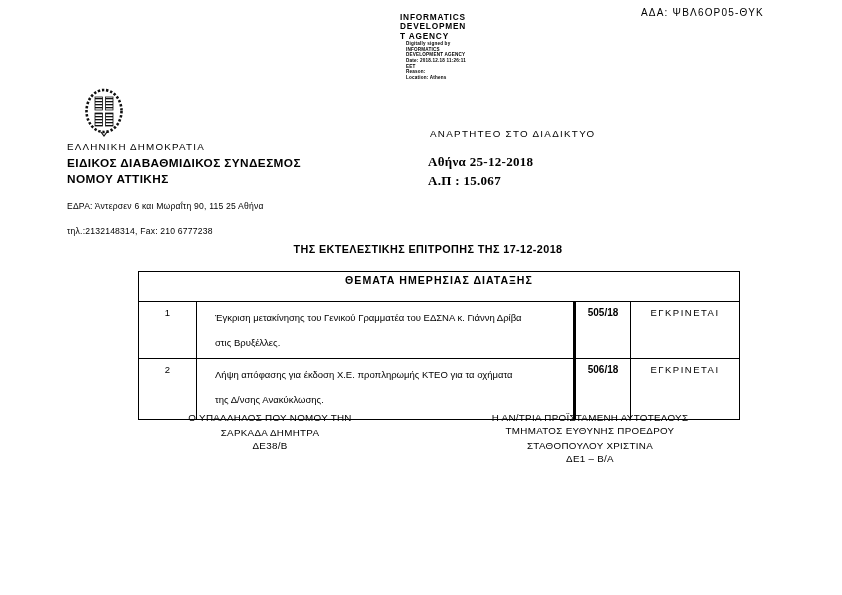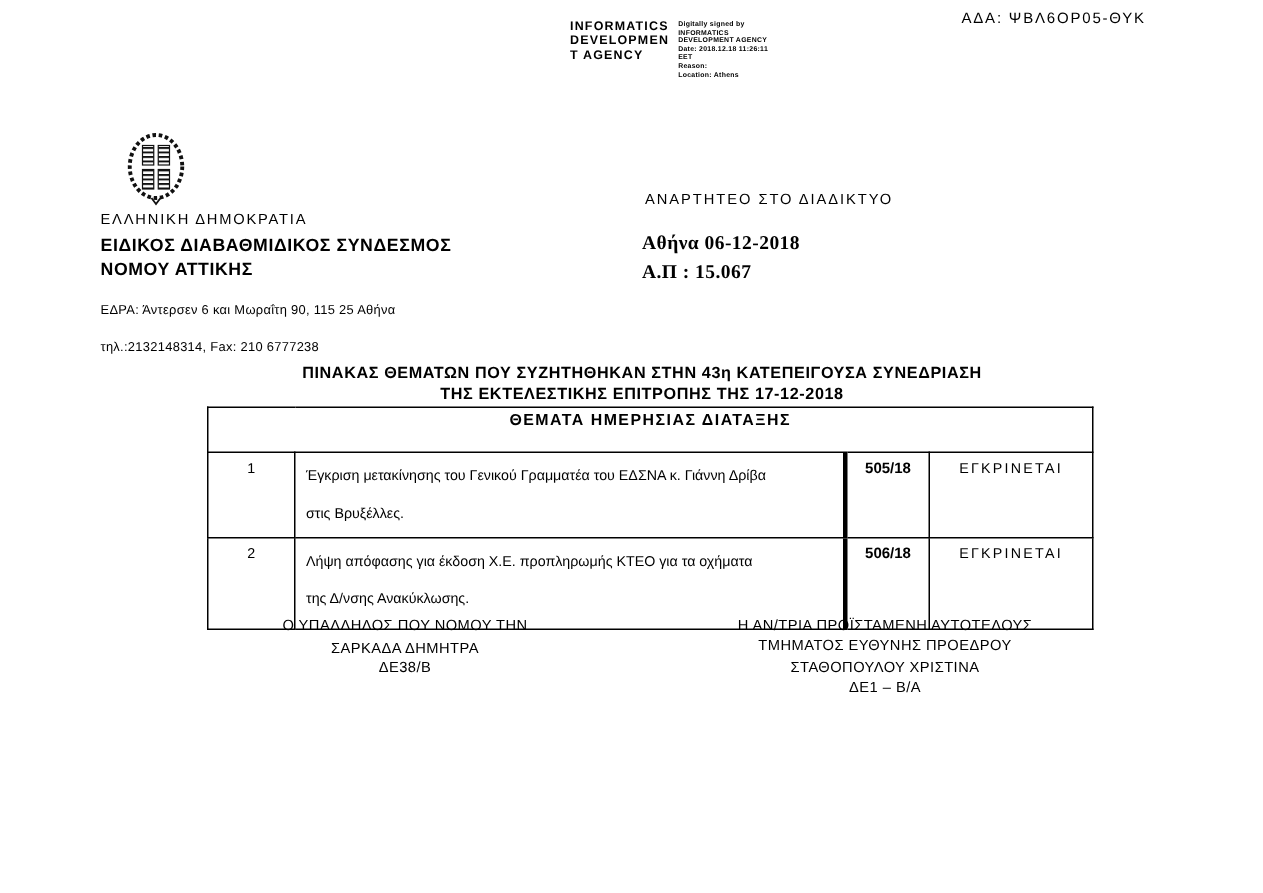--- a/index.html
+++ b/index.html
@@ -1,21 +1,21 @@
 <!DOCTYPE html>
 <html><head>
 <meta charset="utf-8">
 <style>
   html,body{margin:0;padding:0;background:#e8e8e8;}
   .page{
     position:relative;width:842px;height:595px;background:#ffffff;
     font-family:"Liberation Sans",sans-serif;color:#000;overflow:hidden;
   }
   
-  .stamp{position:absolute;left:380px;top:13px;display:flex;}
+  .stamp{position:absolute;left:400px;top:13px;display:flex;flex-direction:column;}
   .stamp-agency{font-weight:bold;font-size:8.3px;line-height:9.4px;letter-spacing:0.8px;}
   .stamp-details{margin-left:6px;font-weight:bold;font-size:4.6px;line-height:5.6px;letter-spacing:0.2px;}
   
   .ada{position:absolute;left:641px;top:7px;font-size:10px;letter-spacing:1.2px;}
   
   .emblem{position:absolute;left:84px;top:86px;width:40px;height:52px;}
   
   .org{position:absolute;left:67px;top:141px;}
   .org-small{font-size:9.8px;letter-spacing:1.2px;margin-bottom:4px;}
   .org-bold{font-weight:bold;font-size:11.8px;letter-spacing:0.4px;margin-bottom:2px;}
@@ -26,21 +26,21 @@
              font-weight:bold;font-size:13px;line-height:18.5px;letter-spacing:0.3px;}
   
   .doc-title{position:absolute;left:138px;top:243px;width:580px;text-align:center;
              font-weight:bold;font-size:10.8px;line-height:13.5px;letter-spacing:0.4px;}
   
   .topics{position:absolute;left:138px;top:271px;border-collapse:collapse;table-layout:fixed;}
   .topics td{border:1px solid #000;vertical-align:top;margin-left:11px;}
   .topics .thead-cell{text-align:center;font-weight:bold;font-size:10.6px;letter-spacing:1px;
              height:26px;padding-top:2px;}
   .c-num{width:55px;text-align:center;font-size:9.5px;padding-top:5px;}
-  .c-desc{width:352px;font-size:9.5px;line-height:25px;padding:3px 6px 0 7px;
+  .c-desc{width:352px;font-size:9.5px;line-height:25px;padding:3px 6px 0 18px;
           border-right:3px solid #000 !important;}
   .c-dec{width:52px;text-align:center;font-weight:bold;font-size:10px;padding-top:5px;}
   .c-res{width:106px;text-align:center;font-size:9.5px;letter-spacing:1.5px;padding-top:5px;}
   .row-1 td{height:50px;}
   .row-2 td{height:54px;}
   
   .sig{position:absolute;top:411px;text-align:center;font-size:9.8px;
        letter-spacing:0.3px;line-height:13px;}
   .sig-left{left:145px;width:250px;}
   .sig-right{left:455px;width:270px;}
@@ -90,26 +90,25 @@
   <div class="org">
     <div class="org-small">ΕΛΛΗΝΙΚΗ ΔΗΜΟΚΡΑΤΙΑ</div>
     <div class="org-bold">ΕΙΔΙΚΟΣ ΔΙΑΒΑΘΜΙΔΙΚΟΣ ΣΥΝΔΕΣΜΟΣ</div>
     <div class="org-bold">ΝΟΜΟΥ ΑΤΤΙΚΗΣ</div>
     <div class="org-addr">ΕΔΡΑ: Άντερσεν 6 και Μωραΐτη 90, 115 25 Αθήνα</div>
     <div class="org-addr">τηλ.:2132148314, Fax: 210 6777238</div>
   </div>
 
   <div class="publish">ΑΝΑΡΤΗΤΕΟ ΣΤΟ ΔΙΑΔΙΚΤΥΟ</div>
   <div class="dateblock">
-    <div>Αθήνα 06-12-2018</div>
+    <div>Αθήνα 25-12-2018</div>
     <div>Α.Π : 15.067</div>
   </div>
 
   <div class="doc-title">
-    <div>ΠΙΝΑΚΑΣ ΘΕΜΑΤΩΝ ΠΟΥ ΣΥΖΗΤΗΘΗΚΑΝ ΣΤΗΝ 43η ΚΑΤΕΠΕΙΓΟΥΣΑ ΣΥΝΕΔΡΙΑΣΗ</div>
     <div>ΤΗΣ ΕΚΤΕΛΕΣΤΙΚΗΣ ΕΠΙΤΡΟΠΗΣ ΤΗΣ 17-12-2018</div>
   </div>
 
   <table class="topics">
     <tbody>
         <tr>
       <td class="thead-cell" colspan="4">ΘΕΜΑΤΑ ΗΜΕΡΗΣΙΑΣ ΔΙΑΤΑΞΗΣ</td>
     </tr>
     <tr class="row-1">
       <td class="c-num">1</td>

